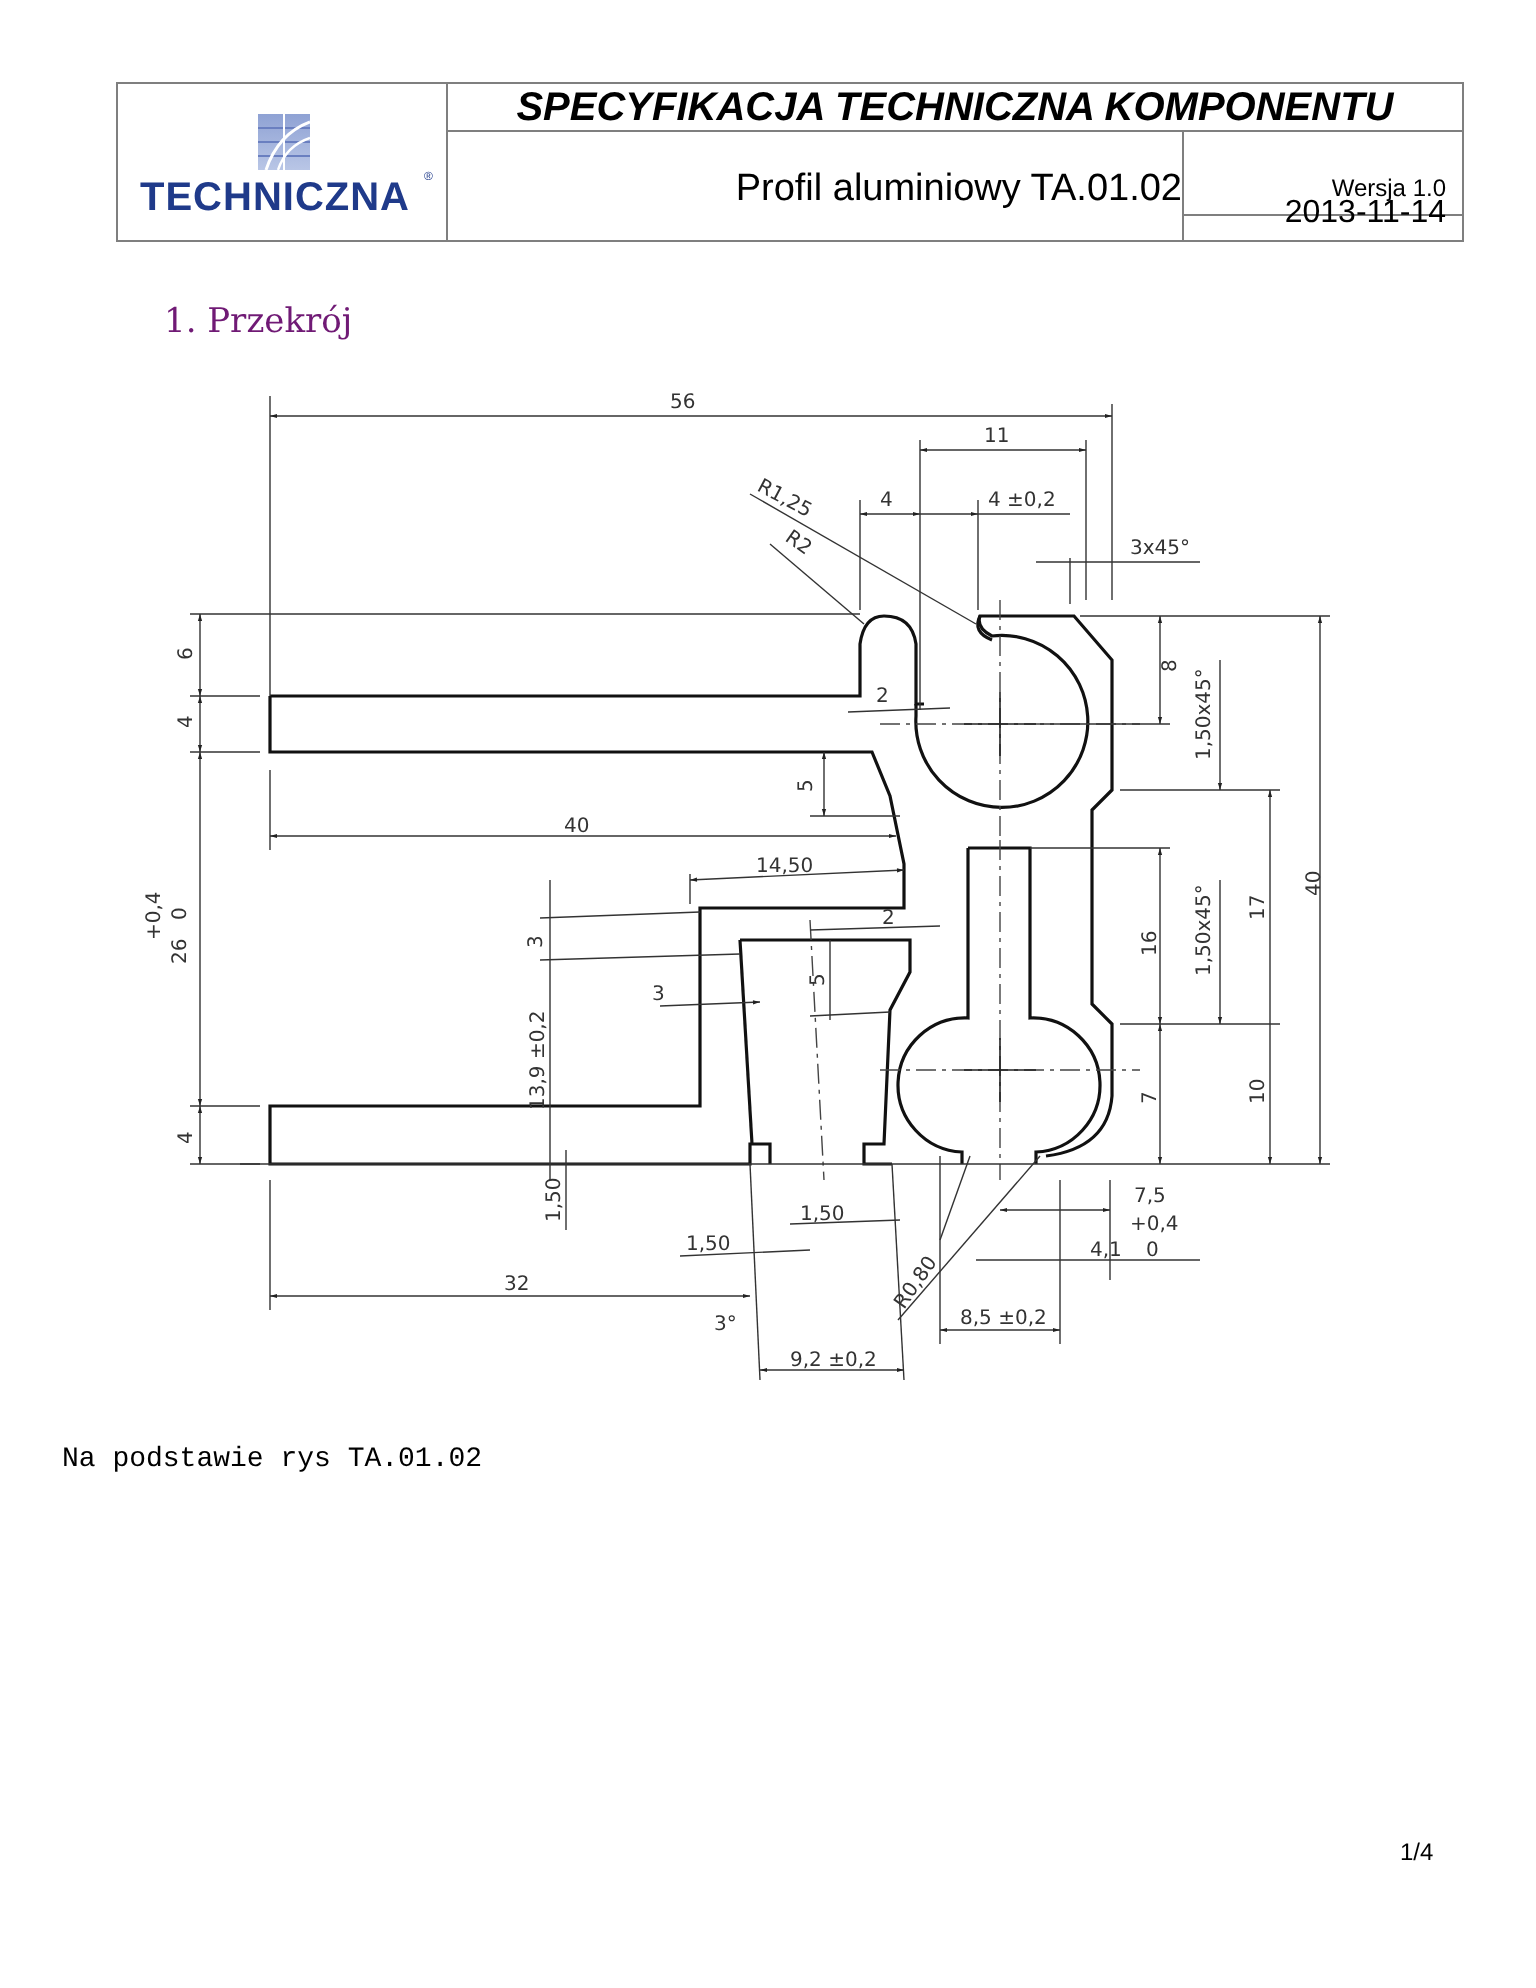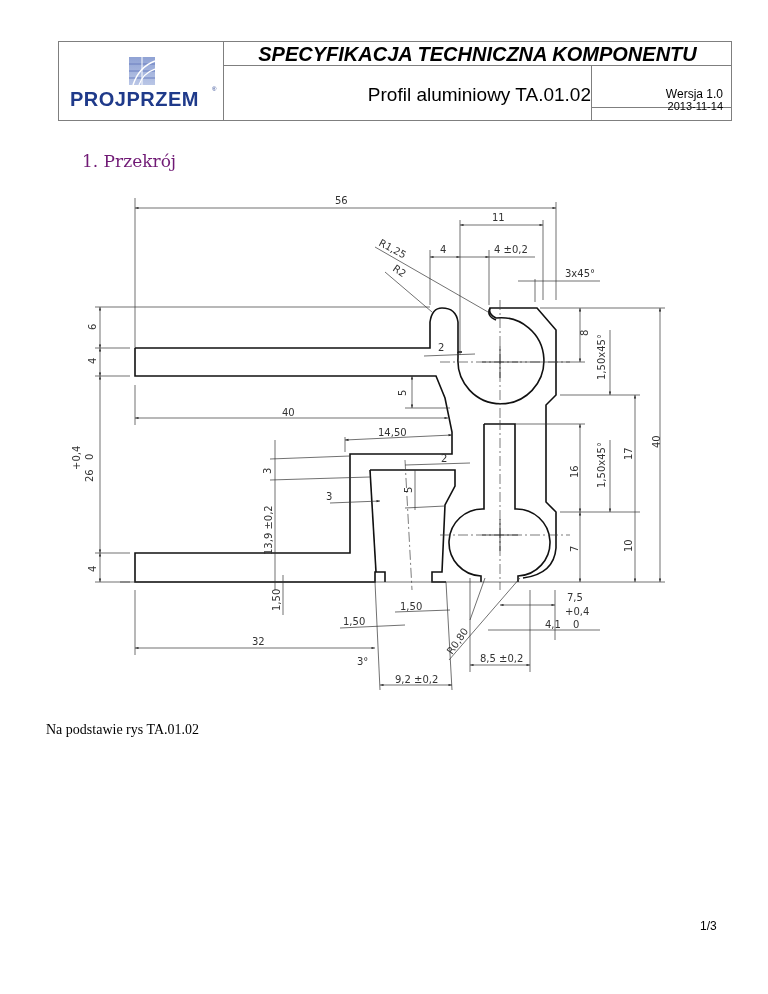--- a/index.html
+++ b/index.html
@@ -35,54 +35,54 @@
       border-right: 1px solid #7f7f7f; box-sizing: border-box;
       text-align: right; font-size: 19px; line-height: 58px;
     }
     .version-cell {
       position: absolute; left: 533px; top: 24px; width: 139px; height: 27px;
       border-bottom: 1px solid #7f7f7f; box-sizing: border-box;
       text-align: right; padding-right: 8px; font-size: 12px; line-height: 27px; margin-top: 15px;
     }
     .date-cell {
       position: absolute; left: 533px; top: 51px; width: 139px; height: 27px;
-      box-sizing: border-box; text-align: right; padding-right: 8px; font-size: 11px; line-height: 27px;
+      box-sizing: border-box; text-align: right; padding-right: 8px; font-size: 16px; line-height: 27px;
     }
 
     .section-heading {
       position: absolute; left: 82px; top: 151px; font-family: "DejaVu Serif", serif;
       font-size: 17px; color: #701a75;
     }
 
     .drawing { position: absolute; left: 0; top: 190px; }
     .drawing text { font-family: "DejaVu Sans", sans-serif; font-size: 10px; fill: #333; }
 
     .caption {
-      position: absolute; left: 46px; top: 722px; font-family: Liberation Serif, serif; font-size: 14px;
+      position: absolute; left: 31px; top: 722px; font-family: Liberation Mono, monospace; font-size: 14px;
     }
     .page-number {
       position: absolute; left: 700px; top: 919px; font-size: 12px;
     }
   </style>
 </head>
 <body>
 
 <div class="header-table">
   <div class="logo-cell">
     <div class="logo-mark">
       <svg width="26" height="28" viewBox="0 0 26 28">
         <line x1="0" y1="7" x2="26" y2="7" stroke="#6a7fc0" stroke-width="1"></line>
         <line x1="0" y1="14" x2="26" y2="14" stroke="#6a7fc0" stroke-width="1"></line>
         <line x1="0" y1="21" x2="26" y2="21" stroke="#6a7fc0" stroke-width="1"></line>
         <path d="M 4 28 Q 10 10 26 4" stroke="#ffffff" stroke-width="1.5" fill="none"></path>
         <path d="M 10 28 Q 14 16 26 12" stroke="#ffffff" stroke-width="1.2" fill="none"></path>
         <line x1="13" y1="0" x2="13" y2="28" stroke="#ffffff" stroke-width="1"></line>
       </svg>
     </div>
-    <div class="logo-text">PROJPRZEM</div>
+    <div class="logo-text">TECHNICZNA</div>
     <div class="logo-reg">®</div>
   </div>
   <div class="title-row">SPECYFIKACJA TECHNICZNA KOMPONENTU</div>
   <div class="name-cell">Profil aluminiowy TA.01.02</div>
   <div class="version-cell">Wersja 1.0</div>
   <div class="date-cell">2013-11-14</div>
 </div>
 
 <div class="section-heading">1. Przekrój</div>
 
@@ -259,13 +259,13 @@
     <text x="578" y="478" transform="rotate(-90 578 478)">16</text>
     <text x="632" y="460" transform="rotate(-90 632 460)">17</text>
     <text x="578" y="552" transform="rotate(-90 578 552)">7</text>
     <text x="632" y="552" transform="rotate(-90 632 552)">10</text>
     <text x="660" y="448" transform="rotate(-90 660 448)">40</text>
   </g>
 </svg>
 
 <div class="caption">Na podstawie rys TA.01.02</div>
 
-<div class="page-number">1/3</div>
+<div class="page-number">1/4</div>
 
 </body></html>

